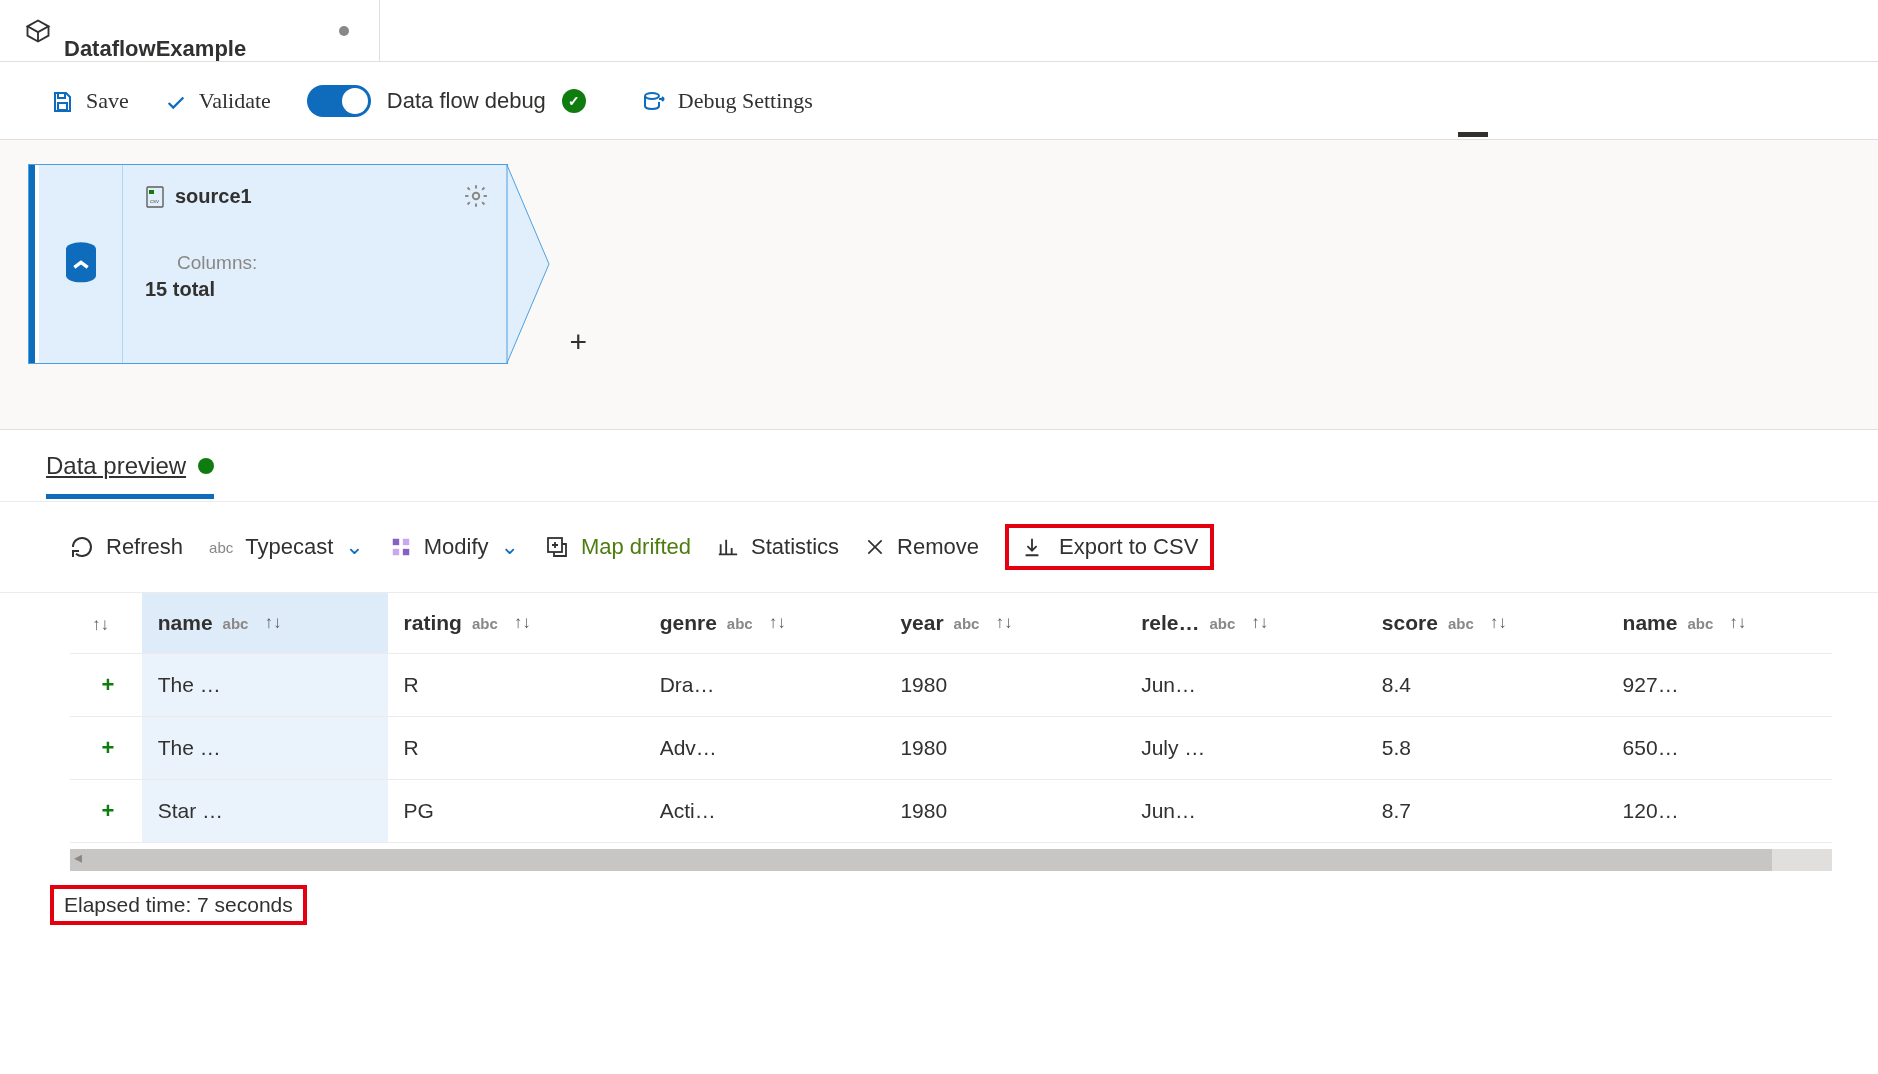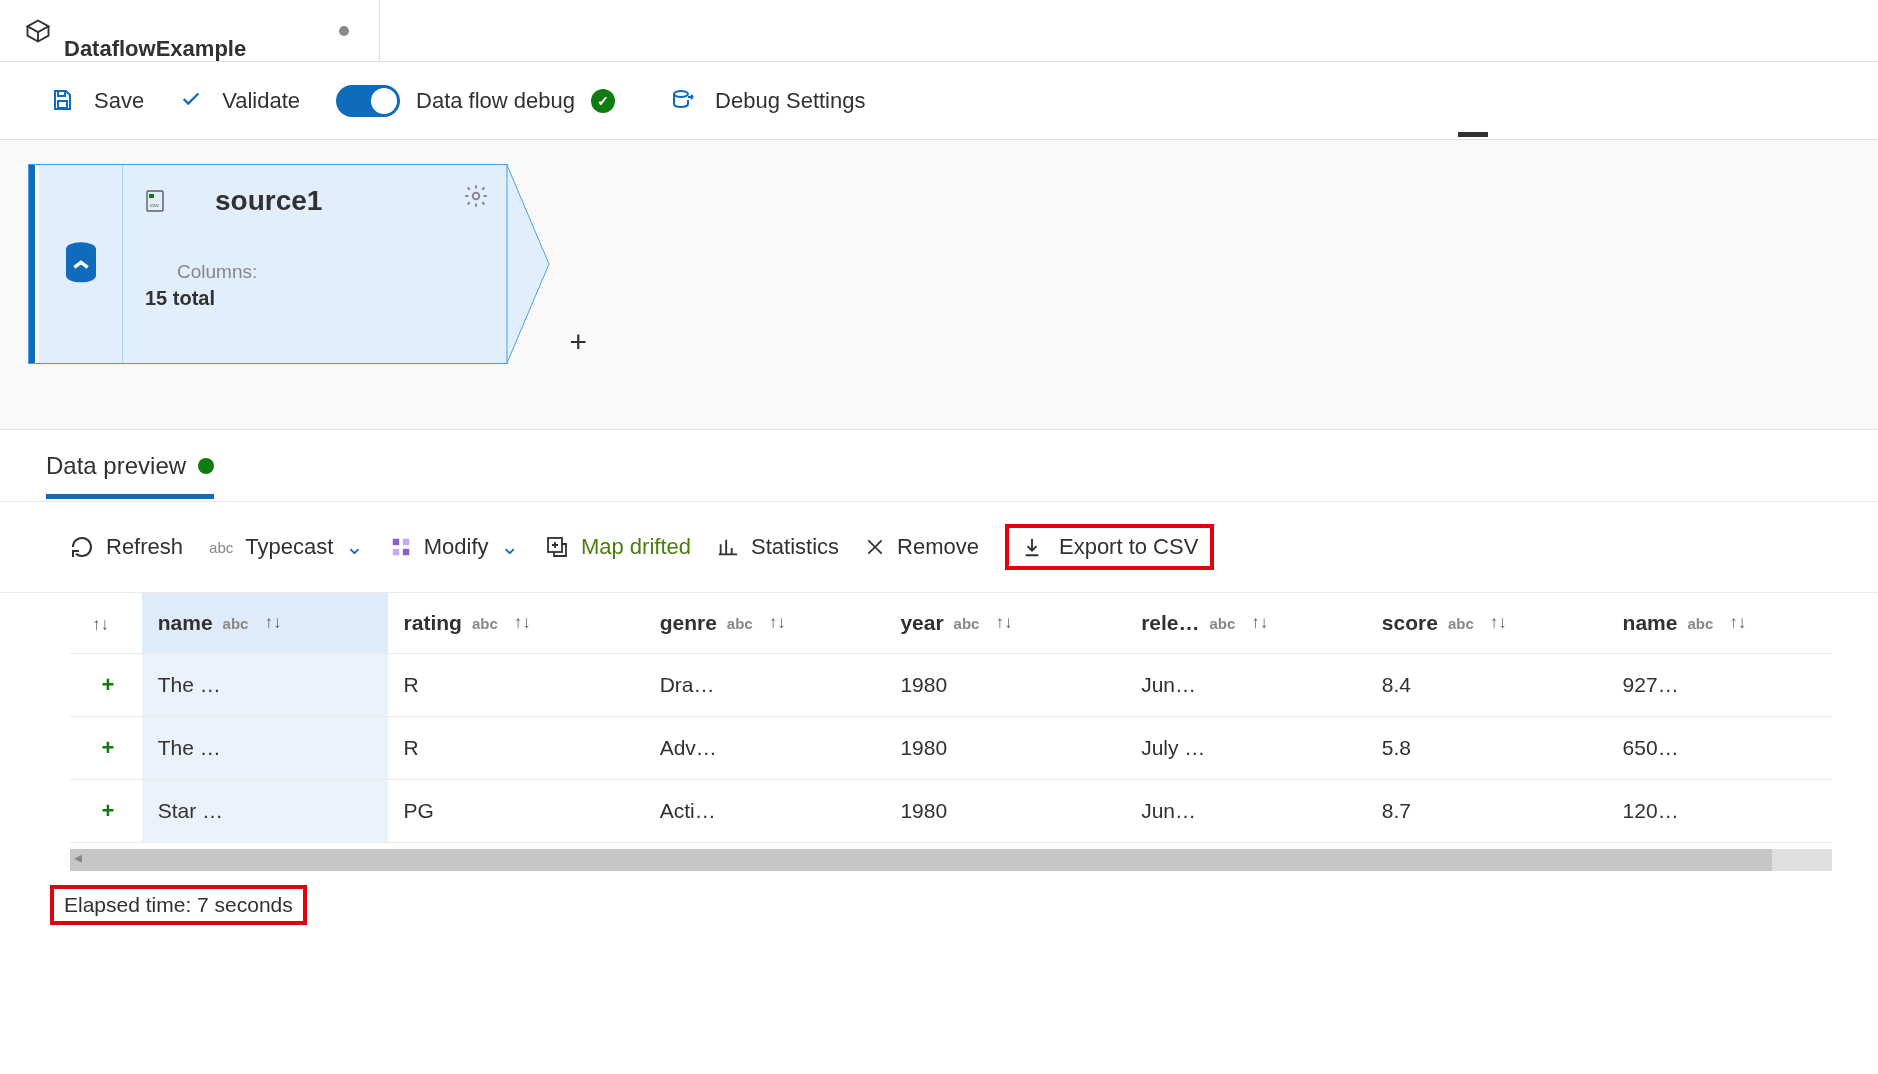--- a/index.html
+++ b/index.html
@@ -37,21 +37,21 @@
   
   .toolbar {
     display: flex;
     align-items: center;
     gap: 36px;
     padding: 16px 40px 16px 50px;
     border-bottom: 1px solid #e1dfdd;
     height: 78px;
     font-size: 22px;
   }
-  .tbtn { display: inline-flex; align-items: flex-start; gap: 20px; cursor: pointer; }
+  .tbtn { display: inline-flex; align-items: flex-end; gap: 12px; cursor: pointer; font-family: Liberation Serif, serif; }
   .blue { color: #0f6cbd; }
 
   .toggle {
     width: 64px; height: 32px; border-radius: 16px; background: #0f6cbd;
     position: relative; cursor: pointer;
   }
   .toggle-knob {
     position: absolute; top: 3px; right: 3px; width: 26px; height: 26px;
     border-radius: 50%; background: #fff;
   }
@@ -83,21 +83,21 @@
     border-right: 4px solid #fff;
   }
   .node-icon-col {
     width: 84px; display: flex; align-items: center; justify-content: center;
     border-right: 1px solid #b3d6f2;
   }
   .node-body {
     flex: 1; position: relative; padding: 20px 22px 16px 22px;
   }
   .node-title-row { display: flex; align-items: center; gap: 10px; }
-  .node-title { font-weight: 600; font-size: 28px; margin-left: 40px; }
+  .node-title { font-weight: 600; font-size: 20px; }
   .node-cols-label { color: #8a8886; font-size: 19px; margin-top: 44px; margin-left: 32px; }
   .node-cols-val { font-weight: 600; font-size: 20px; margin-top: 4px; }
   .node-gear { position: absolute; top: 18px; right: 18px; color: #605e5c; }
   .node-arrow {
     position: absolute; right: -42px; top: 0; width: 42px; height: 100%;
     overflow: visible; pointer-events: none;
   }
   .node-plus {
     position: absolute; right: -80px; bottom: 4px;
     font-size: 30px; color: #323130; cursor: pointer;
@@ -111,20 +111,21 @@
   .dp-tabs {
     display: flex; align-items: center; gap: 14px;
     padding: 22px 46px 0 46px;
     font-size: 24px;
   }
   .dp-tab {
     display: inline-flex; align-items: center; gap: 12px;
     padding-bottom: 14px;
     border-bottom: 5px solid #0f6cbd;
     font-weight: 400;
+    text-decoration: underline;
   }
   .green-dot { width: 16px; height: 16px; border-radius: 50%; background: #107c10; }
 
   
   .pv-toolbar {
     display: flex; align-items: center; gap: 26px;
     padding: 22px 46px 22px 70px;
     font-size: 22px;
     border-bottom: 1px solid #edebe9;
     border-top: 1px solid #edebe9;

